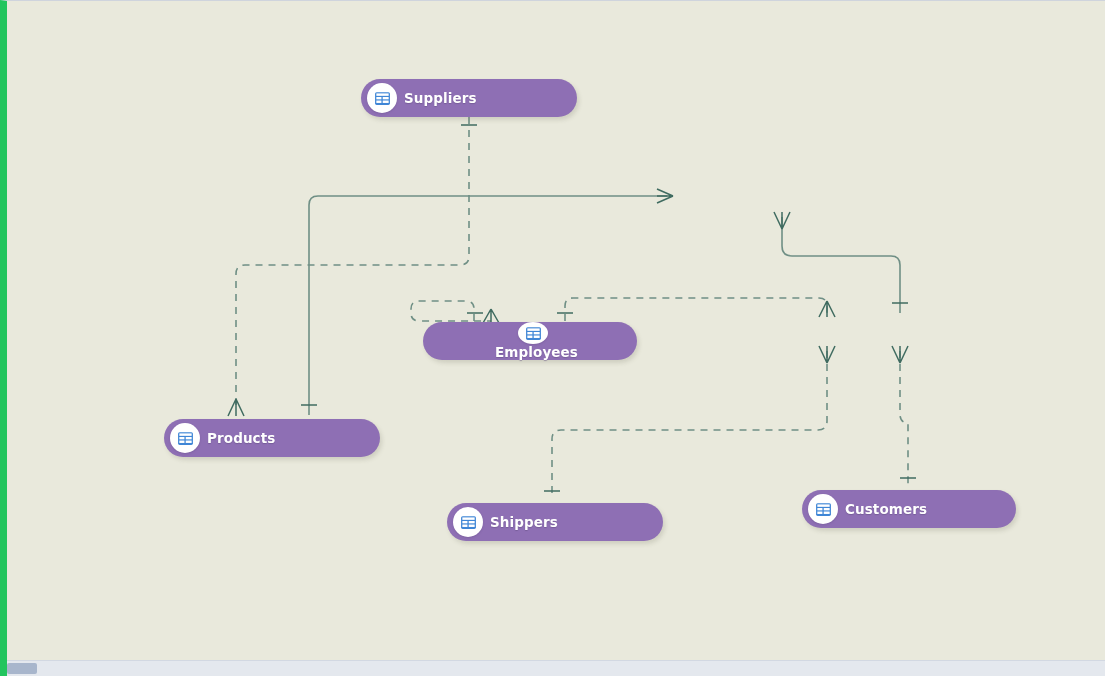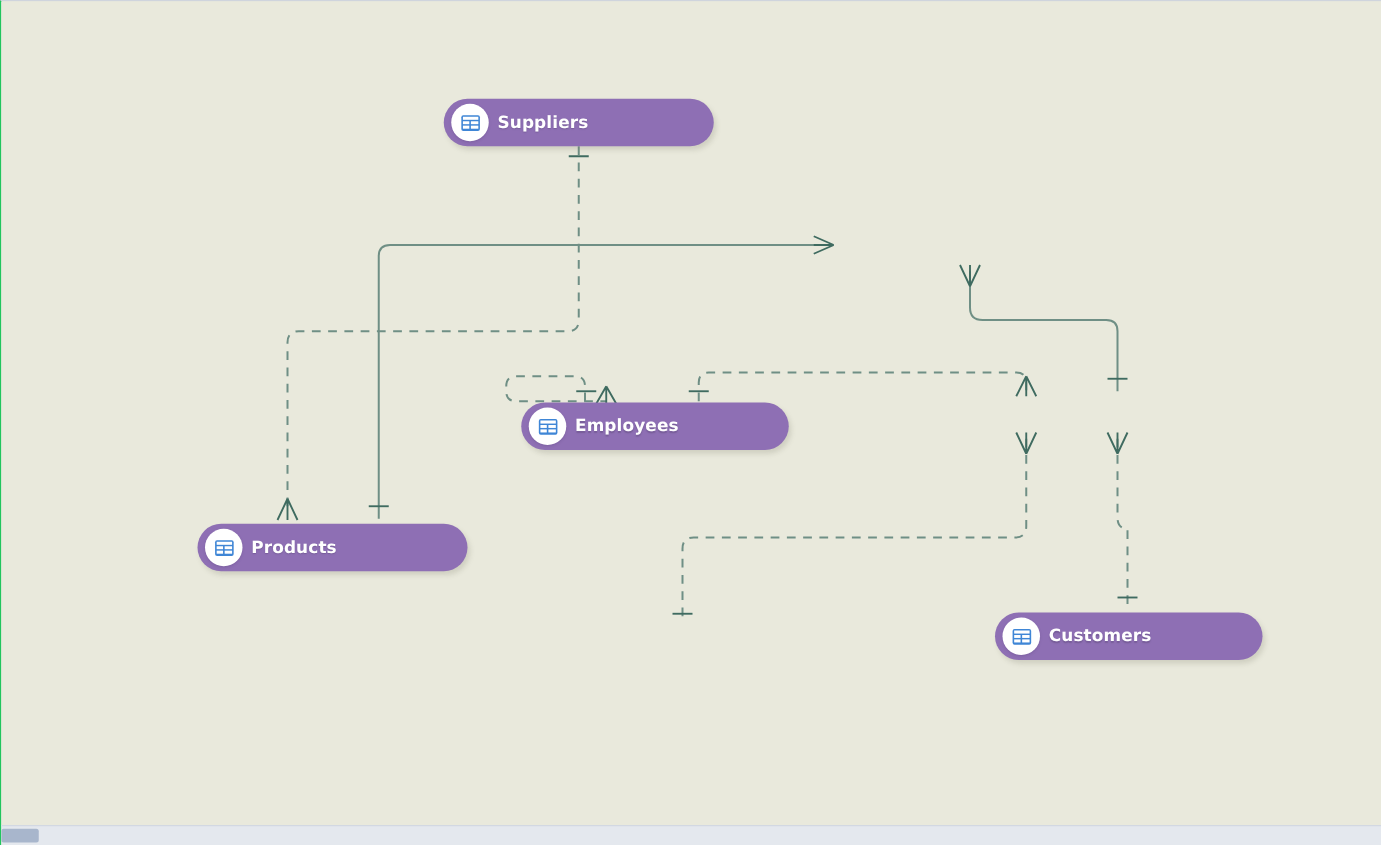--- a/index.html
+++ b/index.html
@@ -14,21 +14,21 @@
     overflow: hidden;
     font-family: "DejaVu Sans", "Liberation Sans", sans-serif;
   }
   #app {
     position: relative;
     width: 1105px;
     height: 676px;
     background: #e9e9dc;
     box-sizing: border-box;
     border-top: 1px solid #cfd4dd;
-    border-left: 1px solid #22c55e;
+    border-left: 7px solid #22c55e;
     overflow: hidden;
     text-decoration: underline;
   }
   #canvas {
     position: absolute;
     left: 0; top: 0;
     width: 1105px;
     height: 660px;
     background: #e9e9dc;
   }
@@ -174,21 +174,21 @@
             <rect x="2.2" y="6.6" width="4.8" height="2.2" fill="#ffffff"></rect>
             <rect x="8.2" y="6.6" width="5.6" height="2.2" fill="#ffffff"></rect>
             <rect x="2.2" y="9.9" width="4.8" height="2.3" fill="#ffffff"></rect>
             <rect x="8.2" y="9.9" width="5.6" height="2.3" fill="#ffffff"></rect>
           </svg>
       </span>
       <span class="node-label">Suppliers</span>
     </div>
 
 
-    <div class="node" style="left:416px; top:321px; width:214px;">
+    <div class="node" style="left:416px; top:321px; width:214px;flex-direction:column;">
       <span class="node-icon">
         <svg width="17" height="17" viewBox="0 0 16 16">
             <rect x="1" y="2" width="14" height="12" rx="1.5" fill="#3f86d6"></rect>
             <rect x="2.2" y="3.2" width="11.6" height="2.3" fill="#ffffff"></rect>
             <rect x="2.2" y="6.6" width="4.8" height="2.2" fill="#ffffff"></rect>
             <rect x="8.2" y="6.6" width="5.6" height="2.2" fill="#ffffff"></rect>
             <rect x="2.2" y="9.9" width="4.8" height="2.3" fill="#ffffff"></rect>
             <rect x="8.2" y="9.9" width="5.6" height="2.3" fill="#ffffff"></rect>
           </svg>
       </span>
@@ -217,20 +217,33 @@
             <rect x="2.2" y="3.2" width="11.6" height="2.3" fill="#ffffff"></rect>
             <rect x="2.2" y="6.6" width="4.8" height="2.2" fill="#ffffff"></rect>
             <rect x="8.2" y="6.6" width="5.6" height="2.2" fill="#ffffff"></rect>
             <rect x="2.2" y="9.9" width="4.8" height="2.3" fill="#ffffff"></rect>
             <rect x="8.2" y="9.9" width="5.6" height="2.3" fill="#ffffff"></rect>
           </svg>
       </span>
       <span class="node-label">Products</span>
     </div>
 
+    <div class="node" style="left:440px; top:502px; width:216px;">
+      <span class="node-icon">
+        <svg width="17" height="17" viewBox="0 0 16 16">
+            <rect x="1" y="2" width="14" height="12" rx="1.5" fill="#3f86d6"></rect>
+            <rect x="2.2" y="3.2" width="11.6" height="2.3" fill="#ffffff"></rect>
+            <rect x="2.2" y="6.6" width="4.8" height="2.2" fill="#ffffff"></rect>
+            <rect x="8.2" y="6.6" width="5.6" height="2.2" fill="#ffffff"></rect>
+            <rect x="2.2" y="9.9" width="4.8" height="2.3" fill="#ffffff"></rect>
+            <rect x="8.2" y="9.9" width="5.6" height="2.3" fill="#ffffff"></rect>
+          </svg>
+      </span>
+      <span class="node-label">Shippers</span>
+    </div>
 
   </div>
 
   <div id="hscroll-track">
     <div id="hscroll-thumb"></div>
   </div>
 
 </div>
 
 </body></html>

